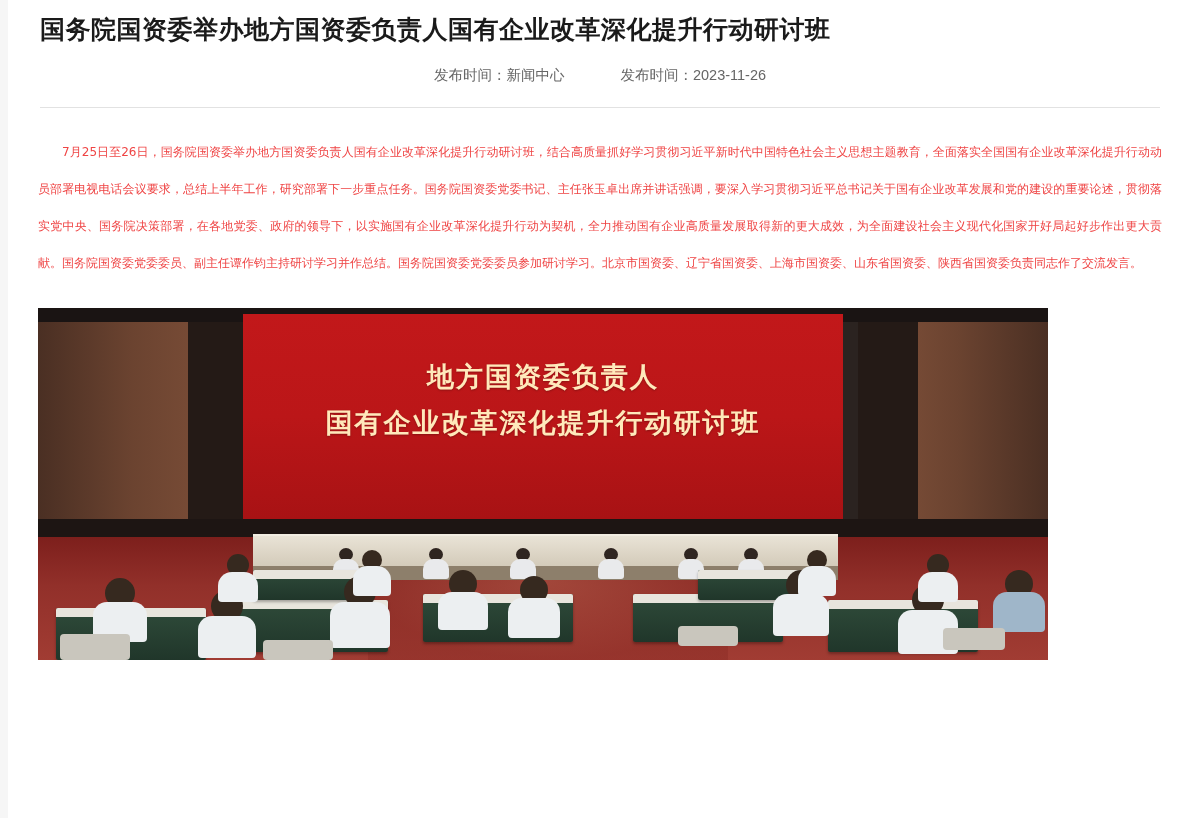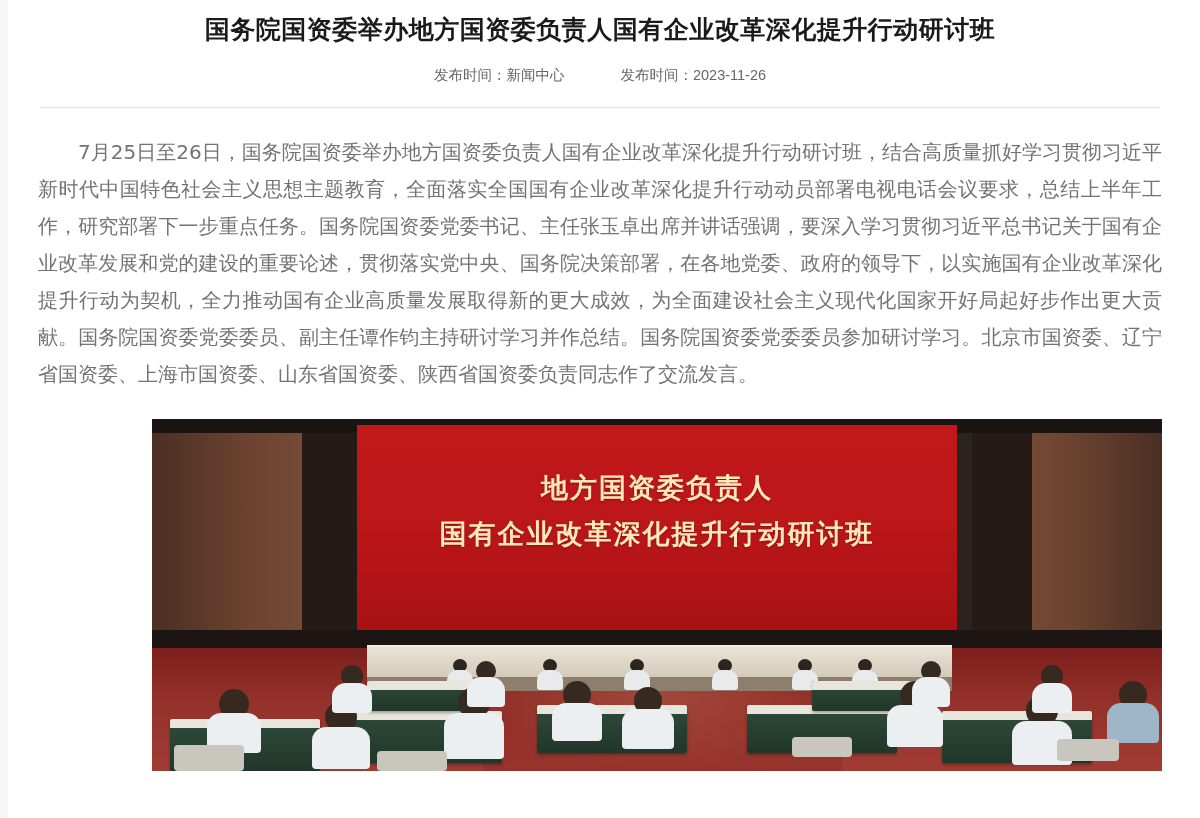--- a/index.html
+++ b/index.html
@@ -19,21 +19,21 @@
     width: 1200px;
     height: 818px;
     position: relative;
     background: #ffffff;
     box-sizing: border-box;
   }
 
   
   .article-header {
     padding: 10px 40px 0 40px;
-    text-align: center;
+    text-align: left;
   }
   .title-line {
     font-family: "DejaVu Serif", "Liberation Serif", serif;
     font-weight: bold;
     font-size: 25px;
     line-height: 40px;
     color: #1a1a1a;
     letter-spacing: 0.5px;
   }
   .title-line.second {
@@ -59,34 +59,34 @@
     border-top: 1px solid #e2e2e2;
     width: 100%;
   }
 
   
   .article-body {
     padding: 0 38px;
   }
   .body-paragraph {
     margin: 26px 0 0 0;
-    font-size: 20px;
+    font-size: 12px;
     line-height: 37px;
-    color: #737373;
+    color: #ef4444;
     text-align: justify;
     text-justify: inter-ideograph;
     text-indent: 2em;
     font-family: "DejaVu Sans", "Liberation Sans", sans-serif;
   }
 
   
   .figure-wrap {
     margin-top: 26px;
     display: flex;
-    justify-content: flex-end;
+    justify-content: flex-start;
   }
   .photo {
     position: relative;
     width: 1010px;
     height: 352px;
     overflow: hidden;
     background: #2b2320;
   }
 
   

